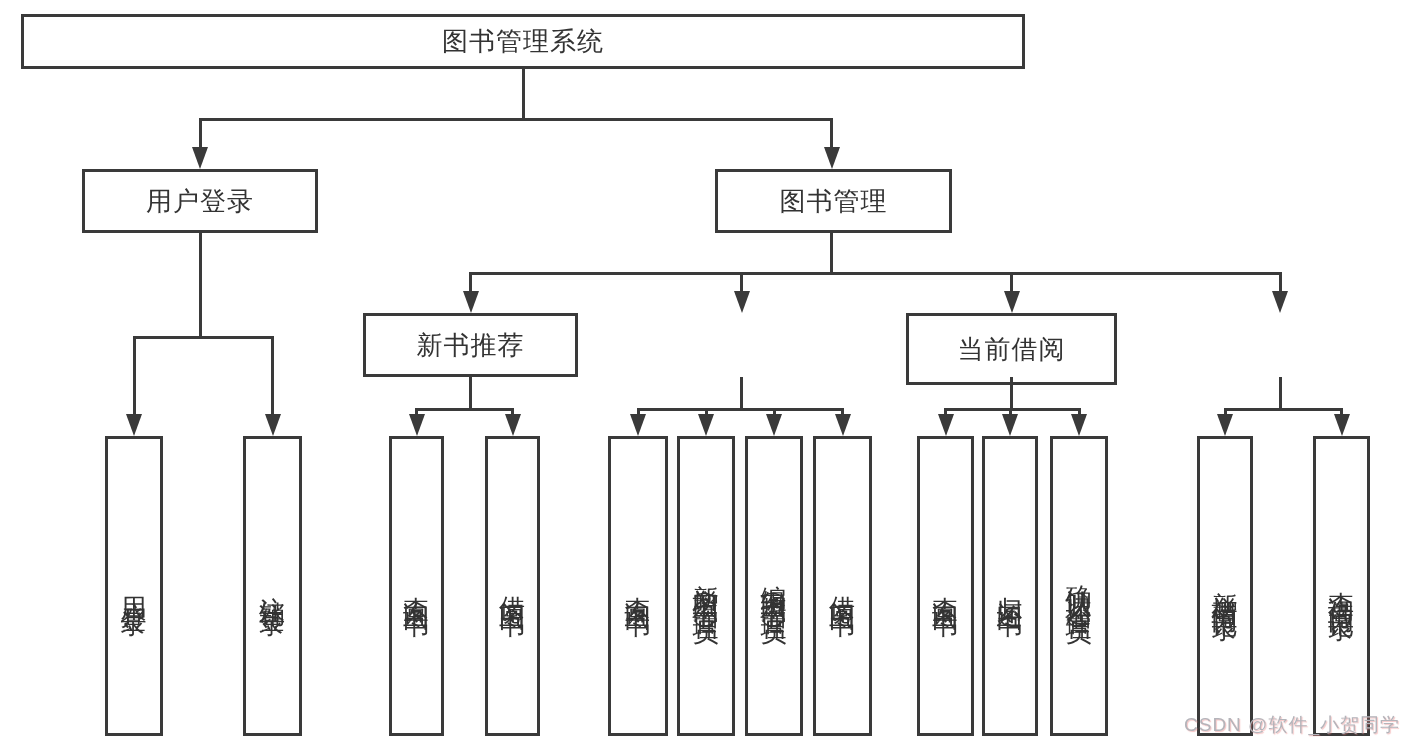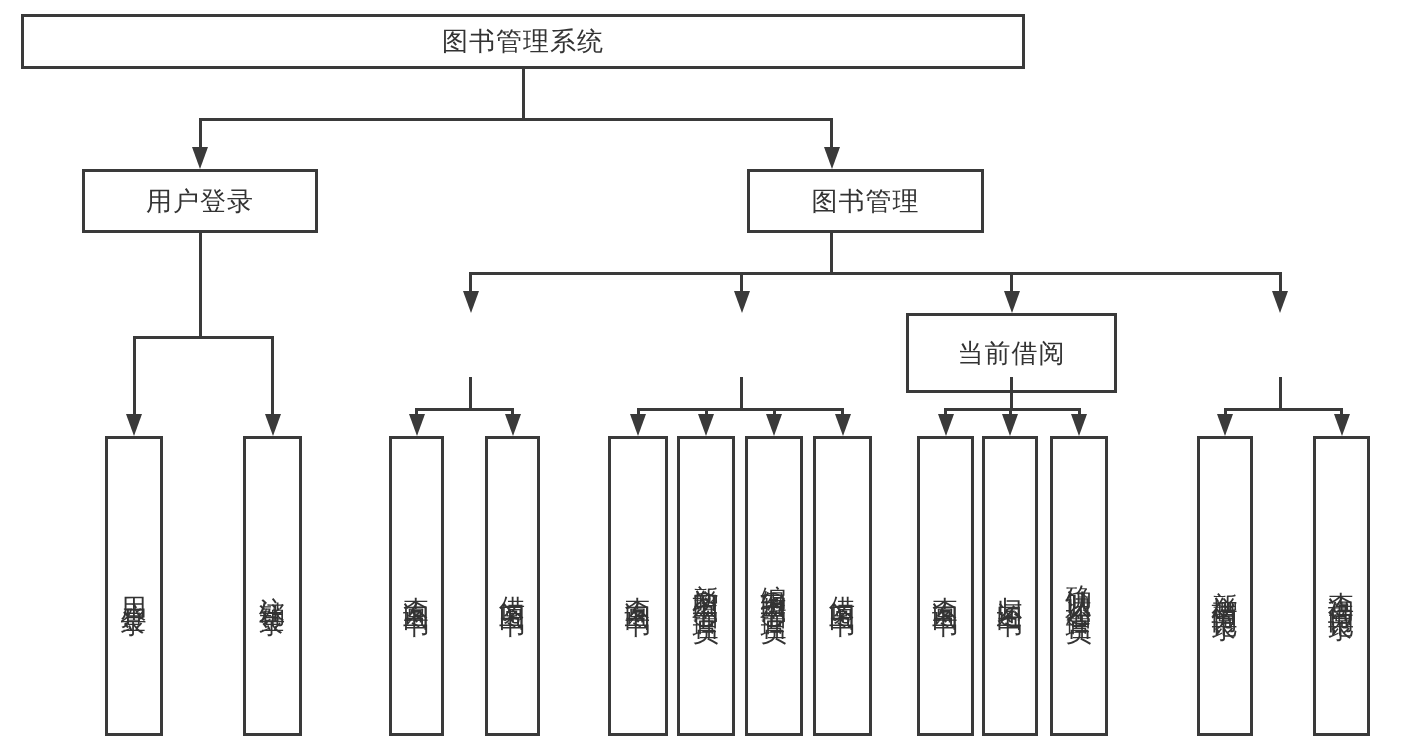--- a/index.html
+++ b/index.html
@@ -57,27 +57,30 @@
 <div class="canvas">
 
   <div class="box" style="left:21px; top:14px; width:1004px; height:55px;">
     <span>图书管理系统</span>
   </div>
 
   <div class="box" style="left:82px; top:169px; width:236px; height:64px;">
     <span>用户登录</span>
   </div>
 
-  <div class="box" style="left:747px; top:169px; width:237px; height:64px;">
+  <div class="box" style="left:715px; top:169px; width:237px; height:64px;">
     <span>图书管理</span>
   </div>
 
+  <div class="box" style="left:363px; top:313px; width:215px; height:64px;">
+    <span>新书推荐</span>
+  </div>
 
 
-  <div class="box" style="left:906px; top:313px; width:211px; height:80px;">
+  <div class="box" style="left:906px; top:313px; width:211px; height:72px;">
     <span>当前借阅</span>
   </div>
 
 
   <div class="box" style="left:105px; top:436px; width:58px; height:300px;">
     <span class="vtext">用户登录</span>
   </div>
   <div class="box" style="left:243px; top:436px; width:59px; height:300px;">
     <span class="vtext">注销登录</span>
   </div>
@@ -171,14 +174,15 @@
   <div class="vl" style="left:1077.5px; top:408px; height:6px;"></div>
   <div class="arrow" style="left:1071px;  top:414px;"></div>
 
   <div class="vl" style="left:1278.5px; top:377px; height:31px;"></div>
   <div class="hl" style="left:1223.5px; top:408px; width:119.5px;"></div>
   <div class="vl" style="left:1223.5px; top:408px; height:6px;"></div>
   <div class="arrow" style="left:1217px;   top:414px;"></div>
   <div class="vl" style="left:1340px;   top:408px; height:6px;"></div>
   <div class="arrow" style="left:1333.5px; top:414px;"></div>
 
+  <div class="watermark">CSDN @软件_小贺同学</div>
 
 </div>
 
 </body></html>

